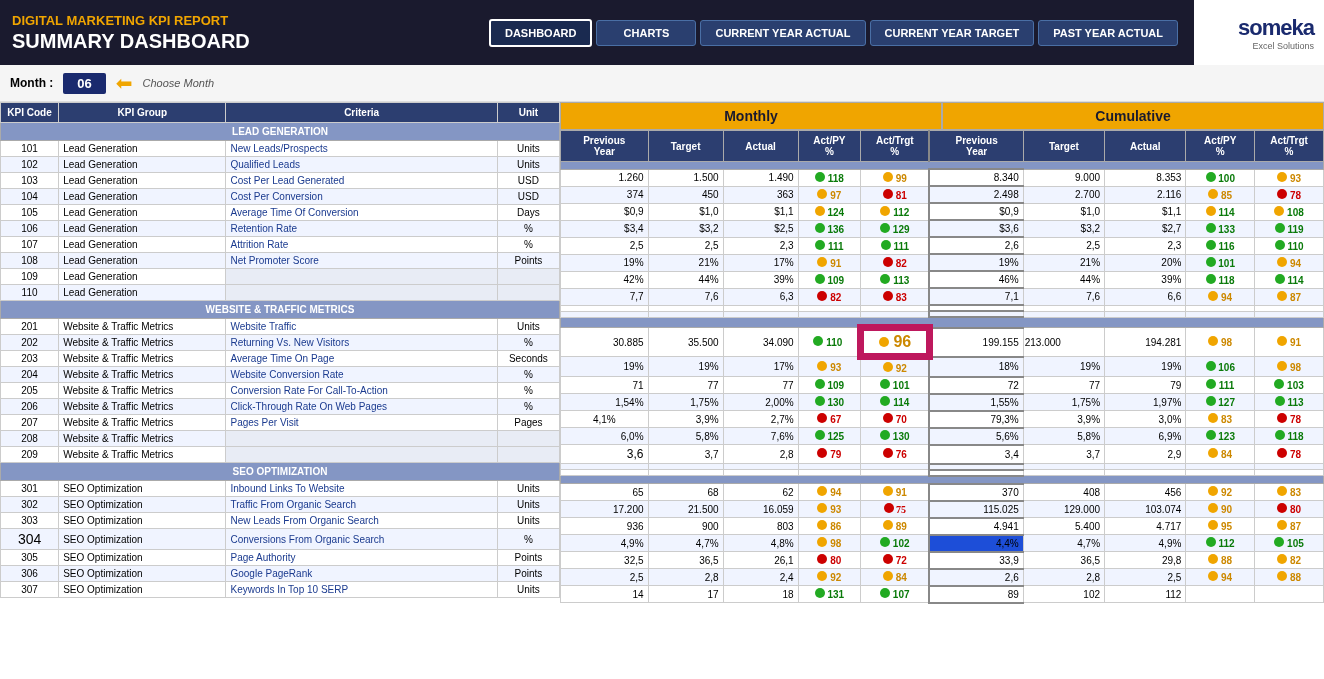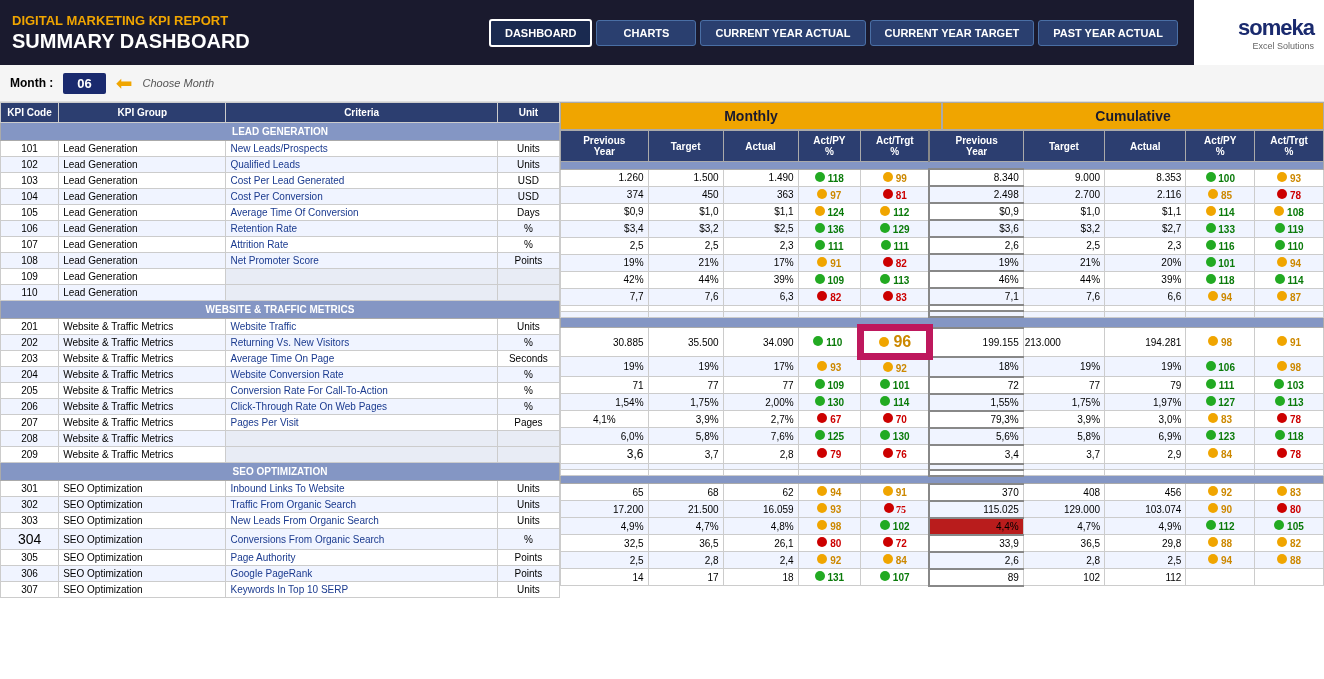--- a/index.html
+++ b/index.html
@@ -522,26 +522,38 @@
       <td style="text-align:right; background:#f0f4ff; border:1px solid #ccc; padding:2px 4px; font-size:10px;">16.059</td>
       <td style="text-align:center; background:#f0f4ff; border:1px solid #ccc; padding:2px 2px; font-size:10px;"><span class="dot" style="background:#f0a500;"></span> <span style="color:#cc8800; font-weight:bold;">93</span></td>
       <td style="text-align:center; background:#f0f4ff; border:1px solid #ccc; padding:2px 2px; font-size:10px;font-family:Liberation Serif, serif;"><span class="dot" style="background:#cc0000;"></span> <span style="color:#cc0000; font-weight:bold;">75</span></td>
       <td style="text-align:right; background:#f0f4ff; border:2px solid #888; border-right:1px solid #ccc; padding:2px 4px; font-size:10px;">115.025</td>
       <td style="text-align:right; background:#f0f4ff; border:1px solid #ccc; padding:2px 4px; font-size:10px;">129.000</td>
       <td style="text-align:right; background:#f0f4ff; border:1px solid #ccc; padding:2px 4px; font-size:10px;">103.074</td>
       <td style="text-align:center; background:#f0f4ff; border:1px solid #ccc; padding:2px 2px; font-size:10px;"><span class="dot" style="background:#f0a500;"></span> <span style="color:#cc8800; font-weight:bold;">90</span></td>
       <td style="text-align:center; background:#f0f4ff; border:1px solid #ccc; padding:2px 2px; font-size:10px;"><span class="dot" style="background:#cc0000;"></span> <span style="color:#cc0000; font-weight:bold;">80</span></td>
     </tr>
           <tr>
+      <td style="text-align:right; background:#fff; border:1px solid #ccc; padding:2px 4px; font-size:10px;">936</td>
+      <td style="text-align:right; background:#fff; border:1px solid #ccc; padding:2px 4px; font-size:10px;">900</td>
+      <td style="text-align:right; background:#fff; border:1px solid #ccc; padding:2px 4px; font-size:10px;">803</td>
+      <td style="text-align:center; background:#fff; border:1px solid #ccc; padding:2px 2px; font-size:10px;"><span class="dot" style="background:#f0a500;"></span> <span style="color:#cc8800; font-weight:bold;">86</span></td>
+      <td style="text-align:center; background:#fff; border:1px solid #ccc; padding:2px 2px; font-size:10px;"><span class="dot" style="background:#f0a500;"></span> <span style="color:#cc8800; font-weight:bold;">89</span></td>
+      <td style="text-align:right; background:#fff; border:2px solid #888; border-right:1px solid #ccc; padding:2px 4px; font-size:10px;">4.941</td>
+      <td style="text-align:right; background:#fff; border:1px solid #ccc; padding:2px 4px; font-size:10px;">5.400</td>
+      <td style="text-align:right; background:#fff; border:1px solid #ccc; padding:2px 4px; font-size:10px;">4.717</td>
+      <td style="text-align:center; background:#fff; border:1px solid #ccc; padding:2px 2px; font-size:10px;"><span class="dot" style="background:#f0a500;"></span> <span style="color:#cc8800; font-weight:bold;">95</span></td>
+      <td style="text-align:center; background:#fff; border:1px solid #ccc; padding:2px 2px; font-size:10px;"><span class="dot" style="background:#f0a500;"></span> <span style="color:#cc8800; font-weight:bold;">87</span></td>
+    </tr>
+          <tr>
       <td style="text-align:right; background:#f0f4ff; border:1px solid #ccc; padding:2px 4px; font-size:10px;">4,9%</td>
       <td style="text-align:right; background:#f0f4ff; border:1px solid #ccc; padding:2px 4px; font-size:10px;">4,7%</td>
       <td style="text-align:right; background:#f0f4ff; border:1px solid #ccc; padding:2px 4px; font-size:10px;">4,8%</td>
       <td style="text-align:center; background:#f0f4ff; border:1px solid #ccc; padding:2px 2px; font-size:10px;"><span class="dot" style="background:#f0a500;"></span> <span style="color:#cc8800; font-weight:bold;">98</span></td>
       <td style="text-align:center; background:#f0f4ff; border:1px solid #ccc; padding:2px 2px; font-size:10px;"><span class="dot" style="background:#22aa22;"></span> <span style="color:#0a7a0a; font-weight:bold;">102</span></td>
-      <td style="text-align:right; background:#b91c1c; border:2px solid #888; border-right:1px solid #ccc; padding:2px 4px; font-size:10px;">4,4%</td>
+      <td style="text-align:right; background:#1d4ed8; border:2px solid #888; border-right:1px solid #ccc; padding:2px 4px; font-size:10px;">4,4%</td>
       <td style="text-align:right; background:#f0f4ff; border:1px solid #ccc; padding:2px 4px; font-size:10px;">4,7%</td>
       <td style="text-align:right; background:#f0f4ff; border:1px solid #ccc; padding:2px 4px; font-size:10px;">4,9%</td>
       <td style="text-align:center; background:#f0f4ff; border:1px solid #ccc; padding:2px 2px; font-size:10px;"><span class="dot" style="background:#22aa22;"></span> <span style="color:#0a7a0a; font-weight:bold;">112</span></td>
       <td style="text-align:center; background:#f0f4ff; border:1px solid #ccc; padding:2px 2px; font-size:10px;"><span class="dot" style="background:#22aa22;"></span> <span style="color:#0a7a0a; font-weight:bold;">105</span></td>
     </tr>
           <tr>
       <td style="text-align:right; background:#fff; border:1px solid #ccc; padding:2px 4px; font-size:10px;">32,5</td>
       <td style="text-align:right; background:#fff; border:1px solid #ccc; padding:2px 4px; font-size:10px;">36,5</td>
       <td style="text-align:right; background:#fff; border:1px solid #ccc; padding:2px 4px; font-size:10px;">26,1</td>
       <td style="text-align:center; background:#fff; border:1px solid #ccc; padding:2px 2px; font-size:10px;"><span class="dot" style="background:#cc0000;"></span> <span style="color:#cc0000; font-weight:bold;">80</span></td>

